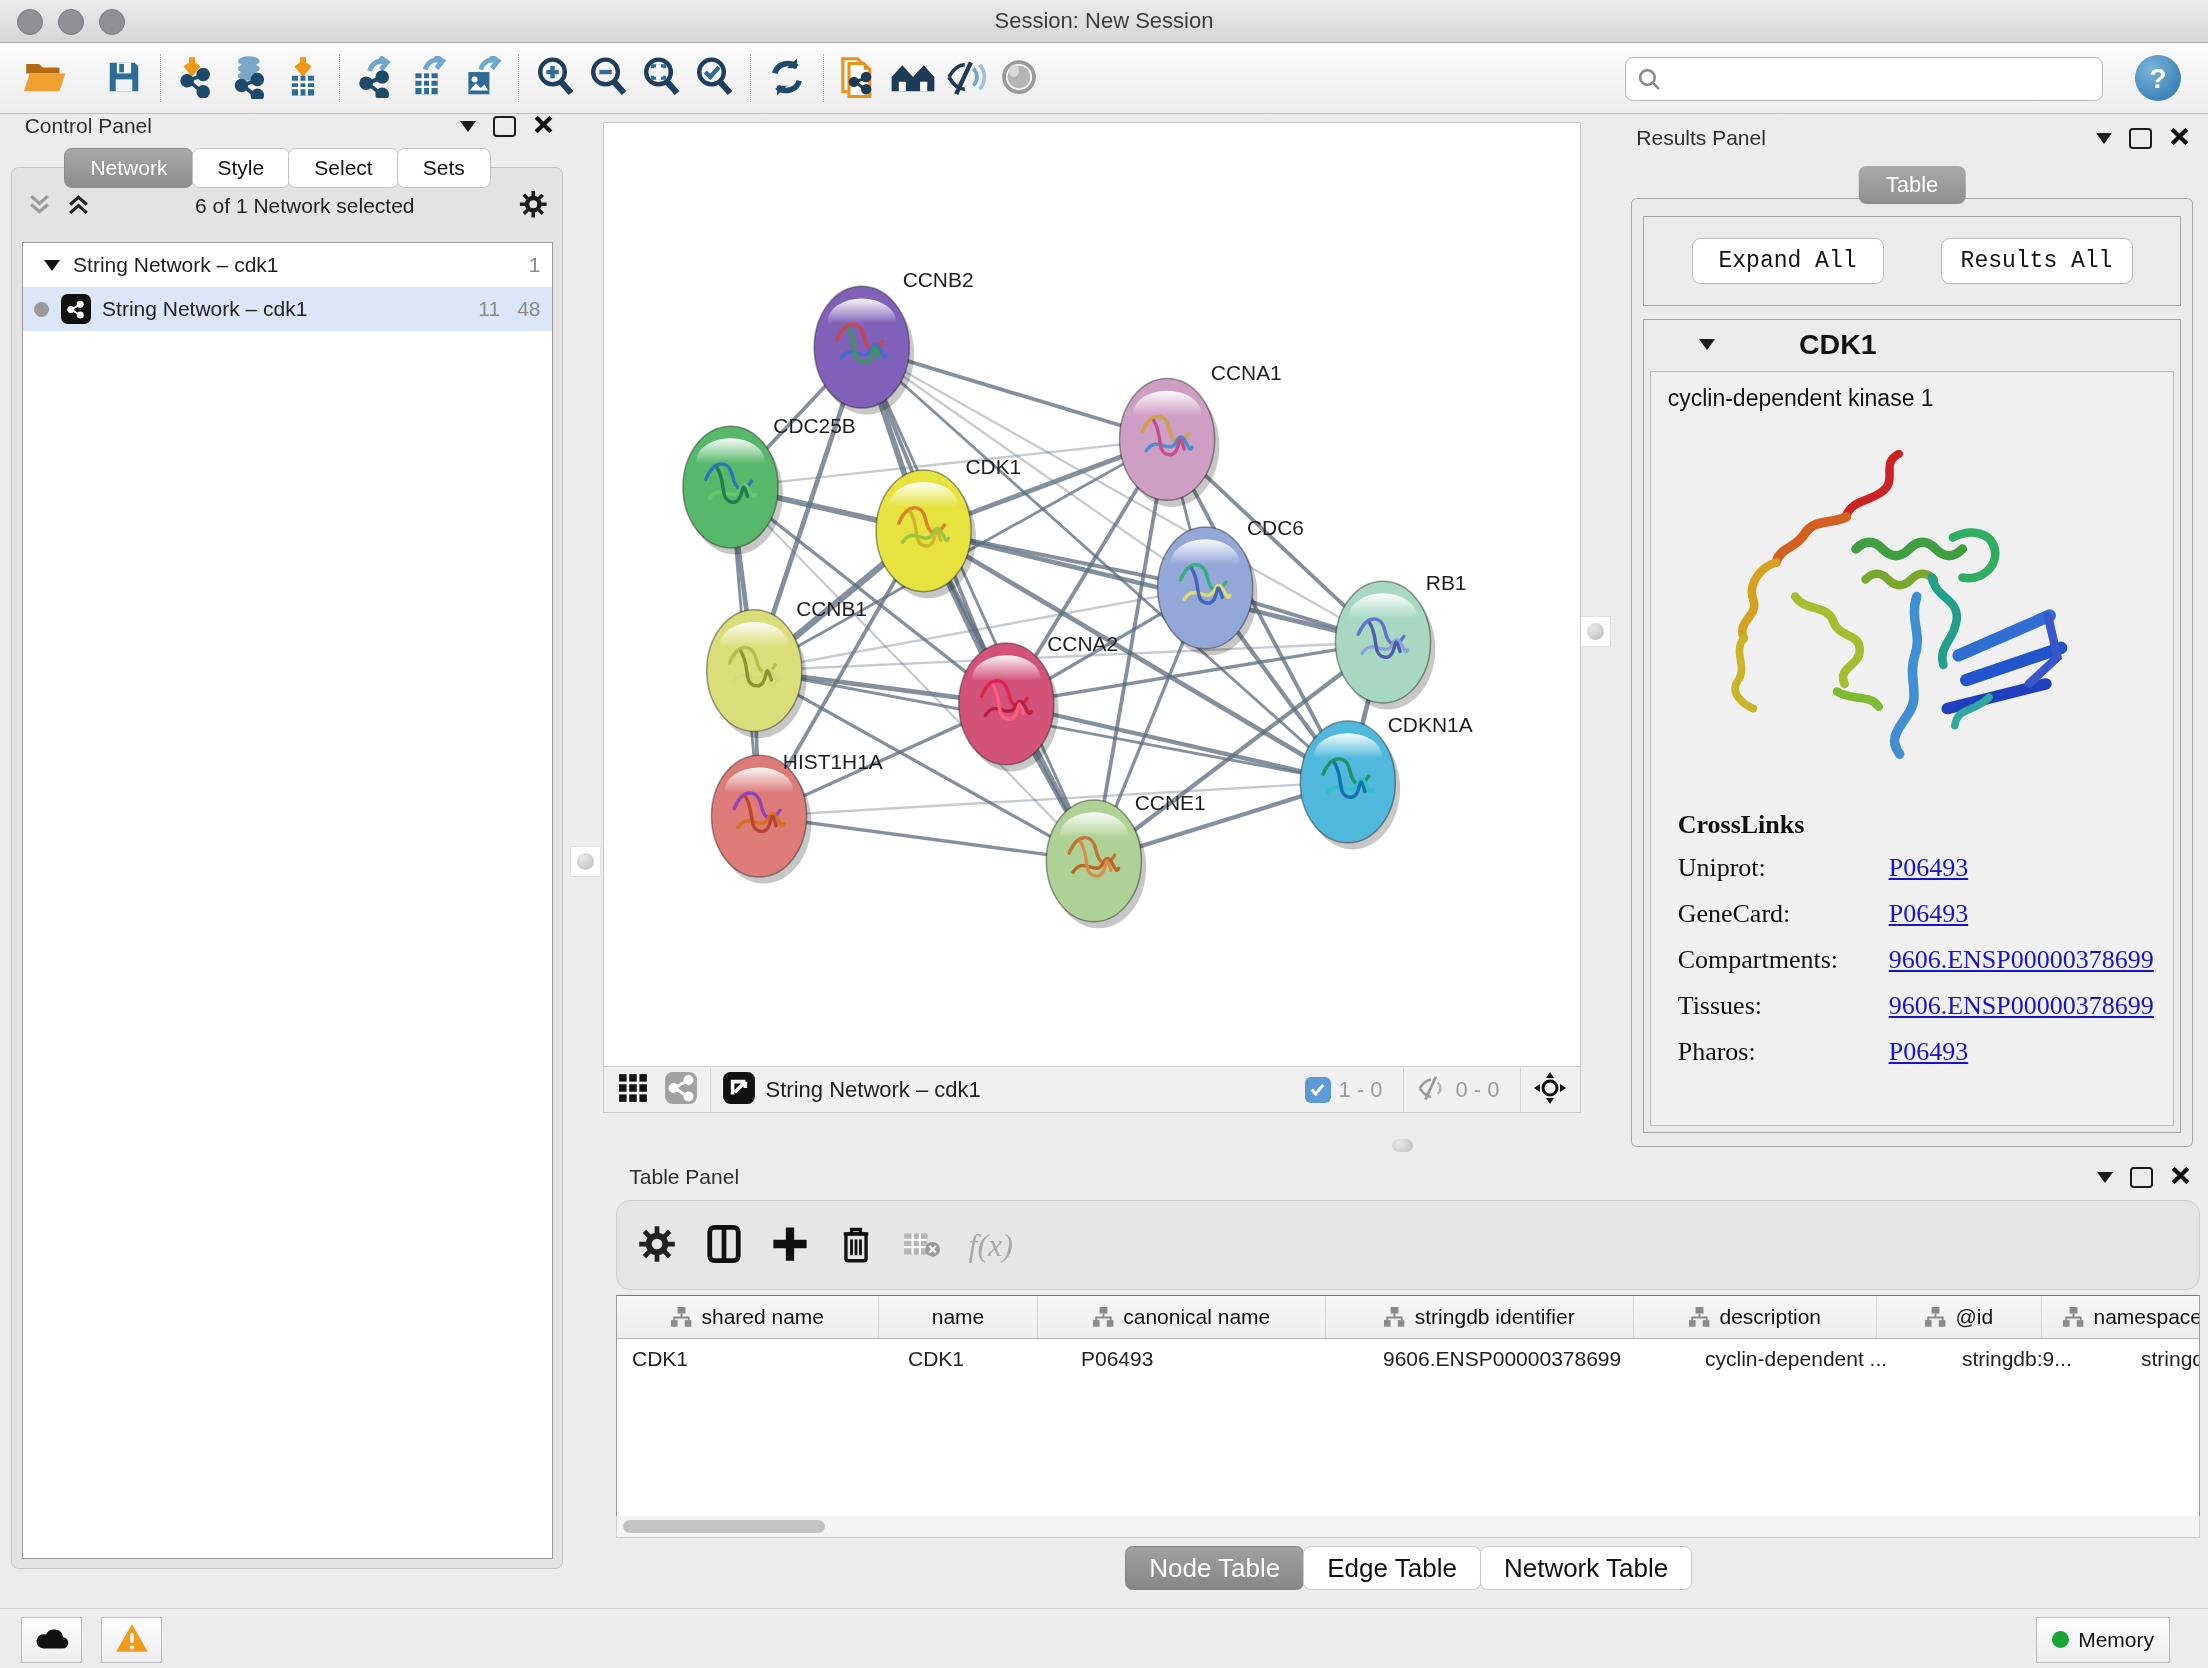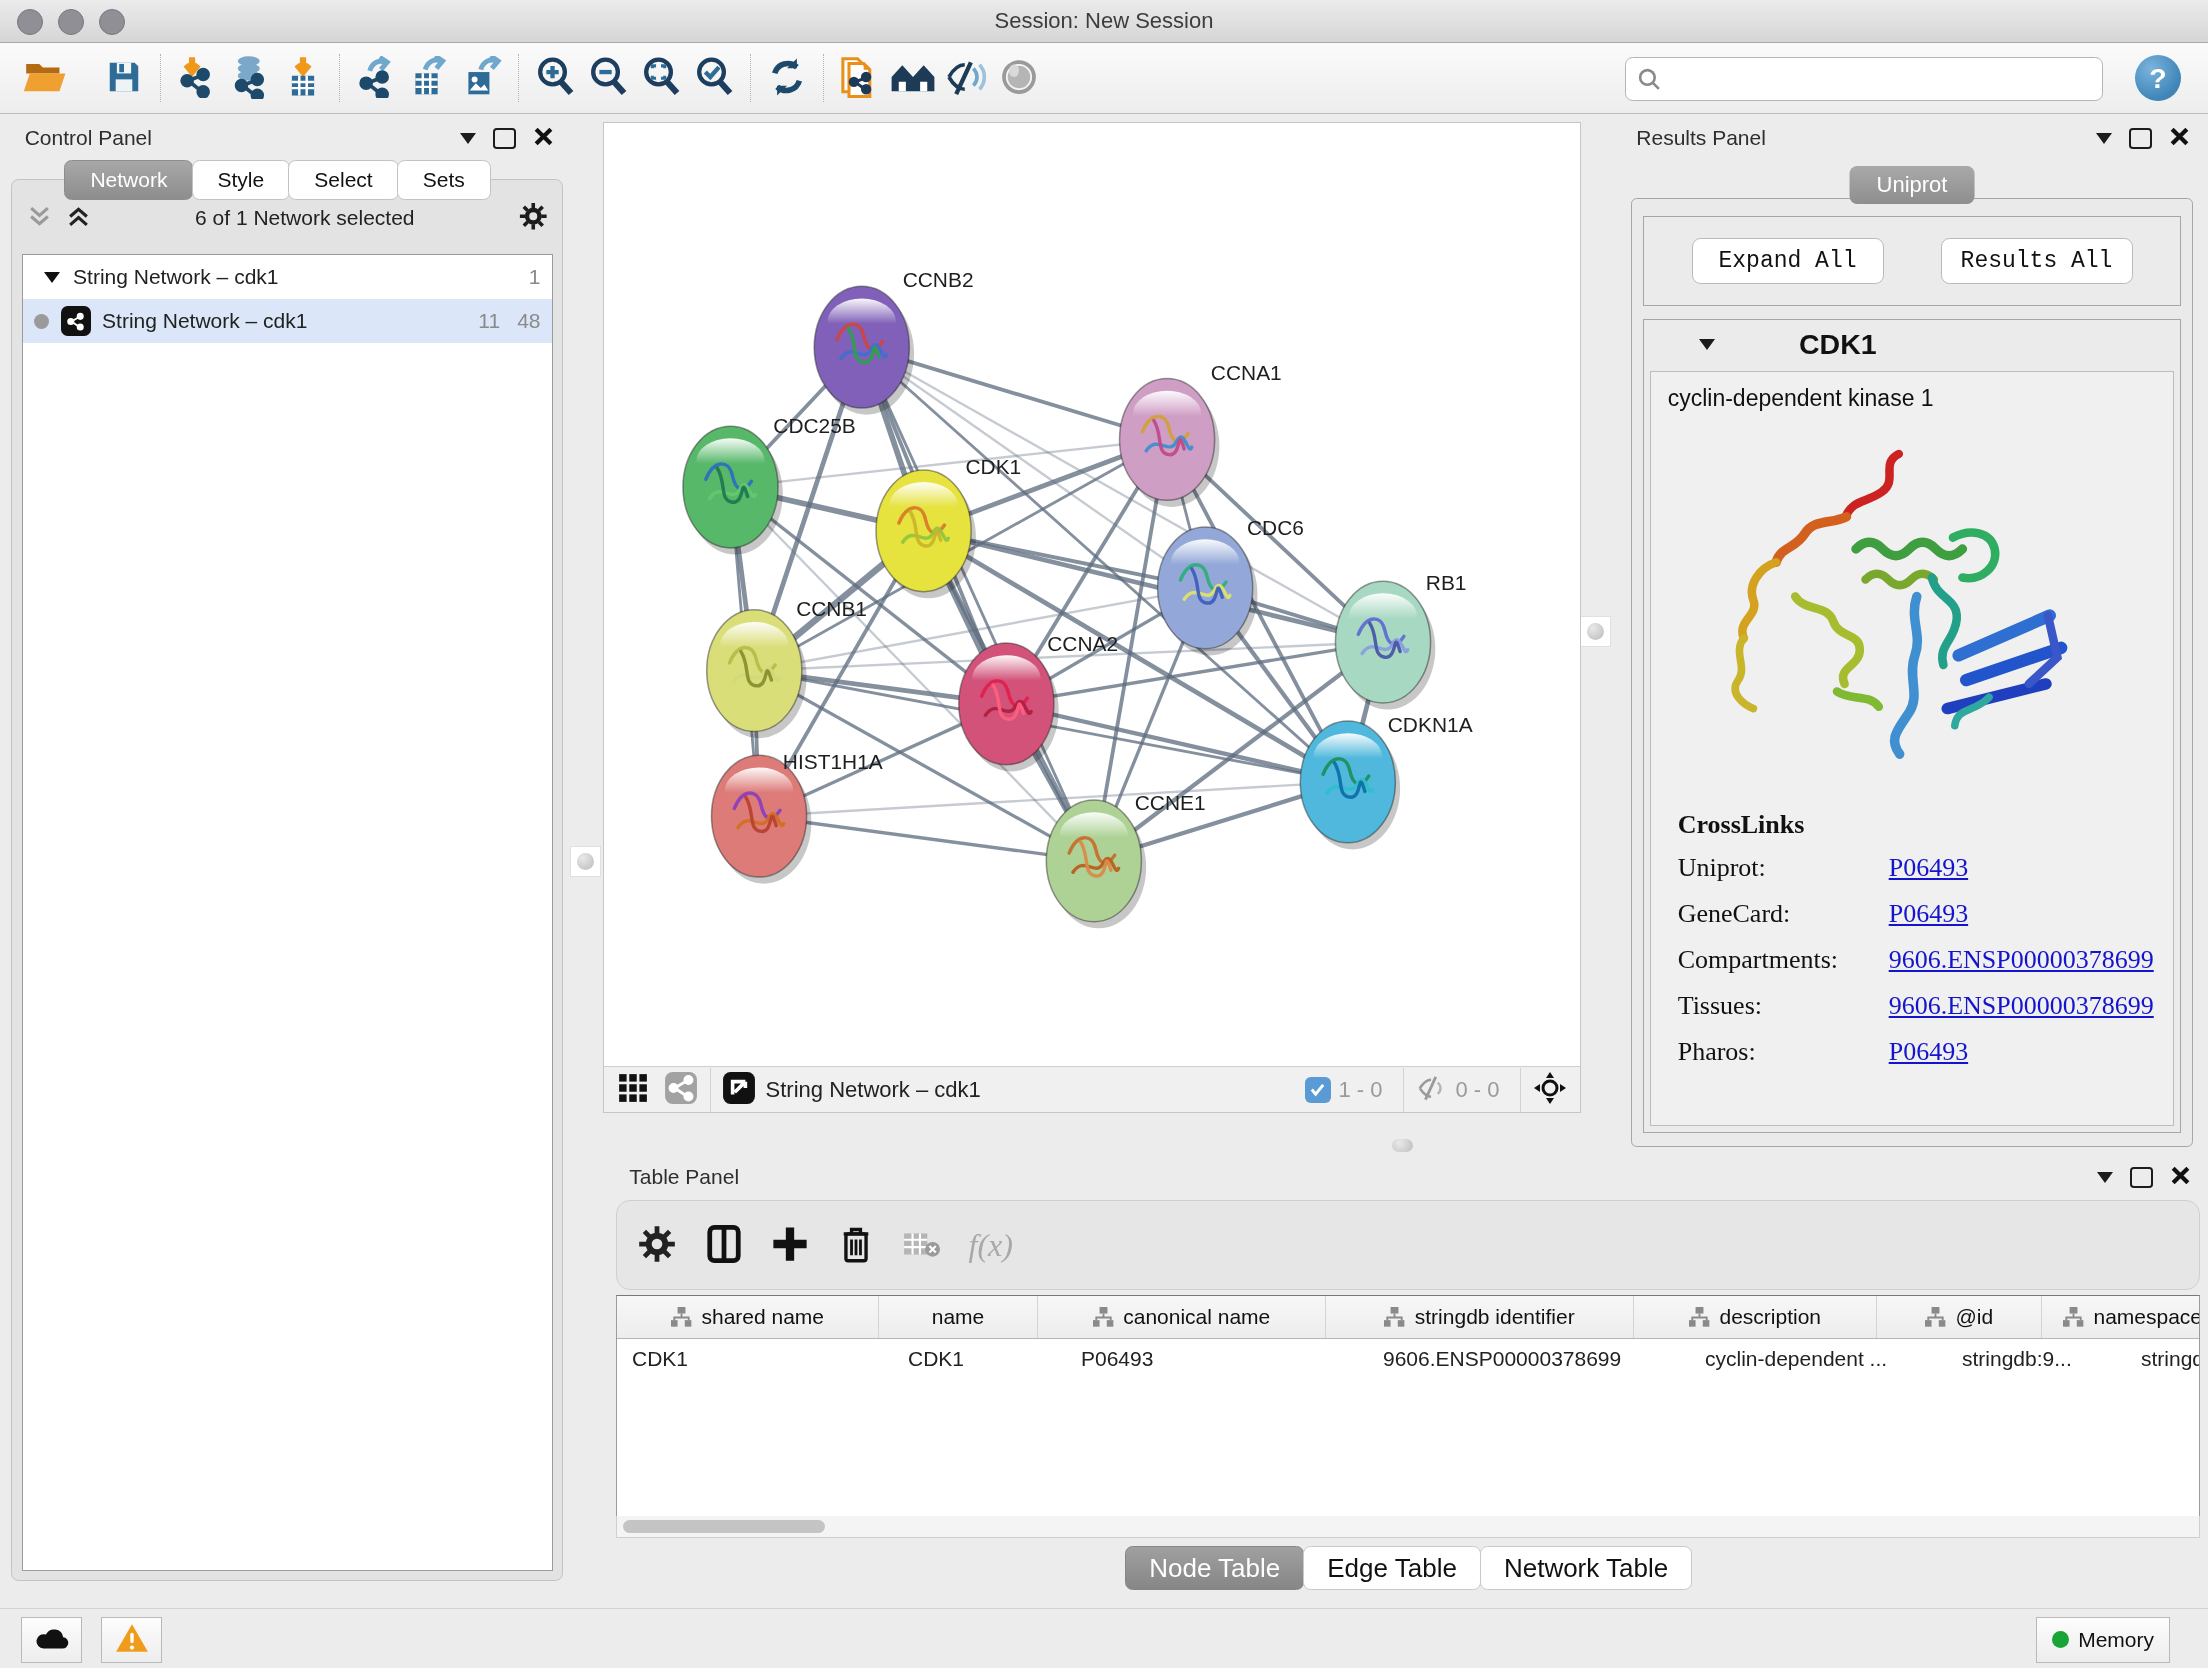--- a/index.html
+++ b/index.html
@@ -25,21 +25,21 @@
   .search-wrap input{border:none;outline:none;flex:1;height:100%;font-size:21px;background:transparent;padding:0 7.6px;}
   .help-btn{position:absolute;right:27px;top:12.4px;width:46px;height:46px;border-radius:50%;
     background:radial-gradient(circle at 35% 30%,#7ab4dc,#3f85b8 70%);color:#fff;font-size:28.5px;font-weight:bold;
     display:flex;align-items:center;justify-content:center;}
   
   .panel-title{font-size:21px;color:#2e2e2e;}
   .panel-ctrls{display:flex;align-items:center;gap:17px;}
   .tri-down{width:0;height:0;border-left:8.6px solid transparent;border-right:8.6px solid transparent;border-top:11.4px solid #1c1c1c;}
   .box-ctrl{width:19px;height:17px;border:2.9px solid #1c1c1c;border-radius:3.8px;}
   
-  .control-panel{position:absolute;left:11.4px;top:122px;width:552px;height:1459px;}
+  .control-panel{position:absolute;left:11.4px;top:110px;width:552px;height:1459px;}
   .cp-header{display:flex;align-items:center;justify-content:space-between;height:32px;padding:0 9.5px 0 13.3px;}
   .cp-tabs{position:absolute;left:53px;top:38px;display:flex;z-index:3;}
   .cp-tab{height:38px;padding:0 25px;display:flex;align-items:center;font-size:21px;background:#fff;
     border:1px solid #c2c2c2;border-radius:7.6px;margin-right:-1.9px;color:#111;}
   .cp-tab.active{background:linear-gradient(#a8a8a8,#8d8d8d);color:#fff;border-color:#8d8d8d;}
   .cp-body{position:absolute;left:0;top:57px;right:0;bottom:0;background:#e3e3e3;
     border:1px solid #c3c3c3;border-radius:7.6px;}
   .cp-selector{height:49px;display:flex;align-items:center;padding:0 15px;margin-top:13.3px;}
   .cp-selector .summary{flex:1;text-align:center;font-size:21px;color:#222;}
   .cp-tree{position:absolute;left:9.5px;right:9.5px;top:74px;bottom:9.5px;background:#fff;border:1px solid #9b9b9b;}
@@ -581,21 +581,21 @@
     <span class="panel-title">Results Panel</span>
     <span class="panel-ctrls">
       <span class="tri-down"></span>
       <span class="box-ctrl"></span>
       <span><svg width="21" height="21" viewBox="0 0 20 20">
             <path d="M3 3l14 14M17 3L3 17" stroke="#111" stroke-width="4"></path>
           </svg></span>
     </span>
   </div>
   <div class="rp-tab">
-      <span>Uniprot</span>
+      <span>Table</span>
     </div>
   <div class="rp-outer">
     <div class="rp-actions">
       <div class="rp-btn">
           <span>Expand All</span>
         </div>
       <div class="rp-btn">
           <span>Results All</span>
         </div>
     </div>

